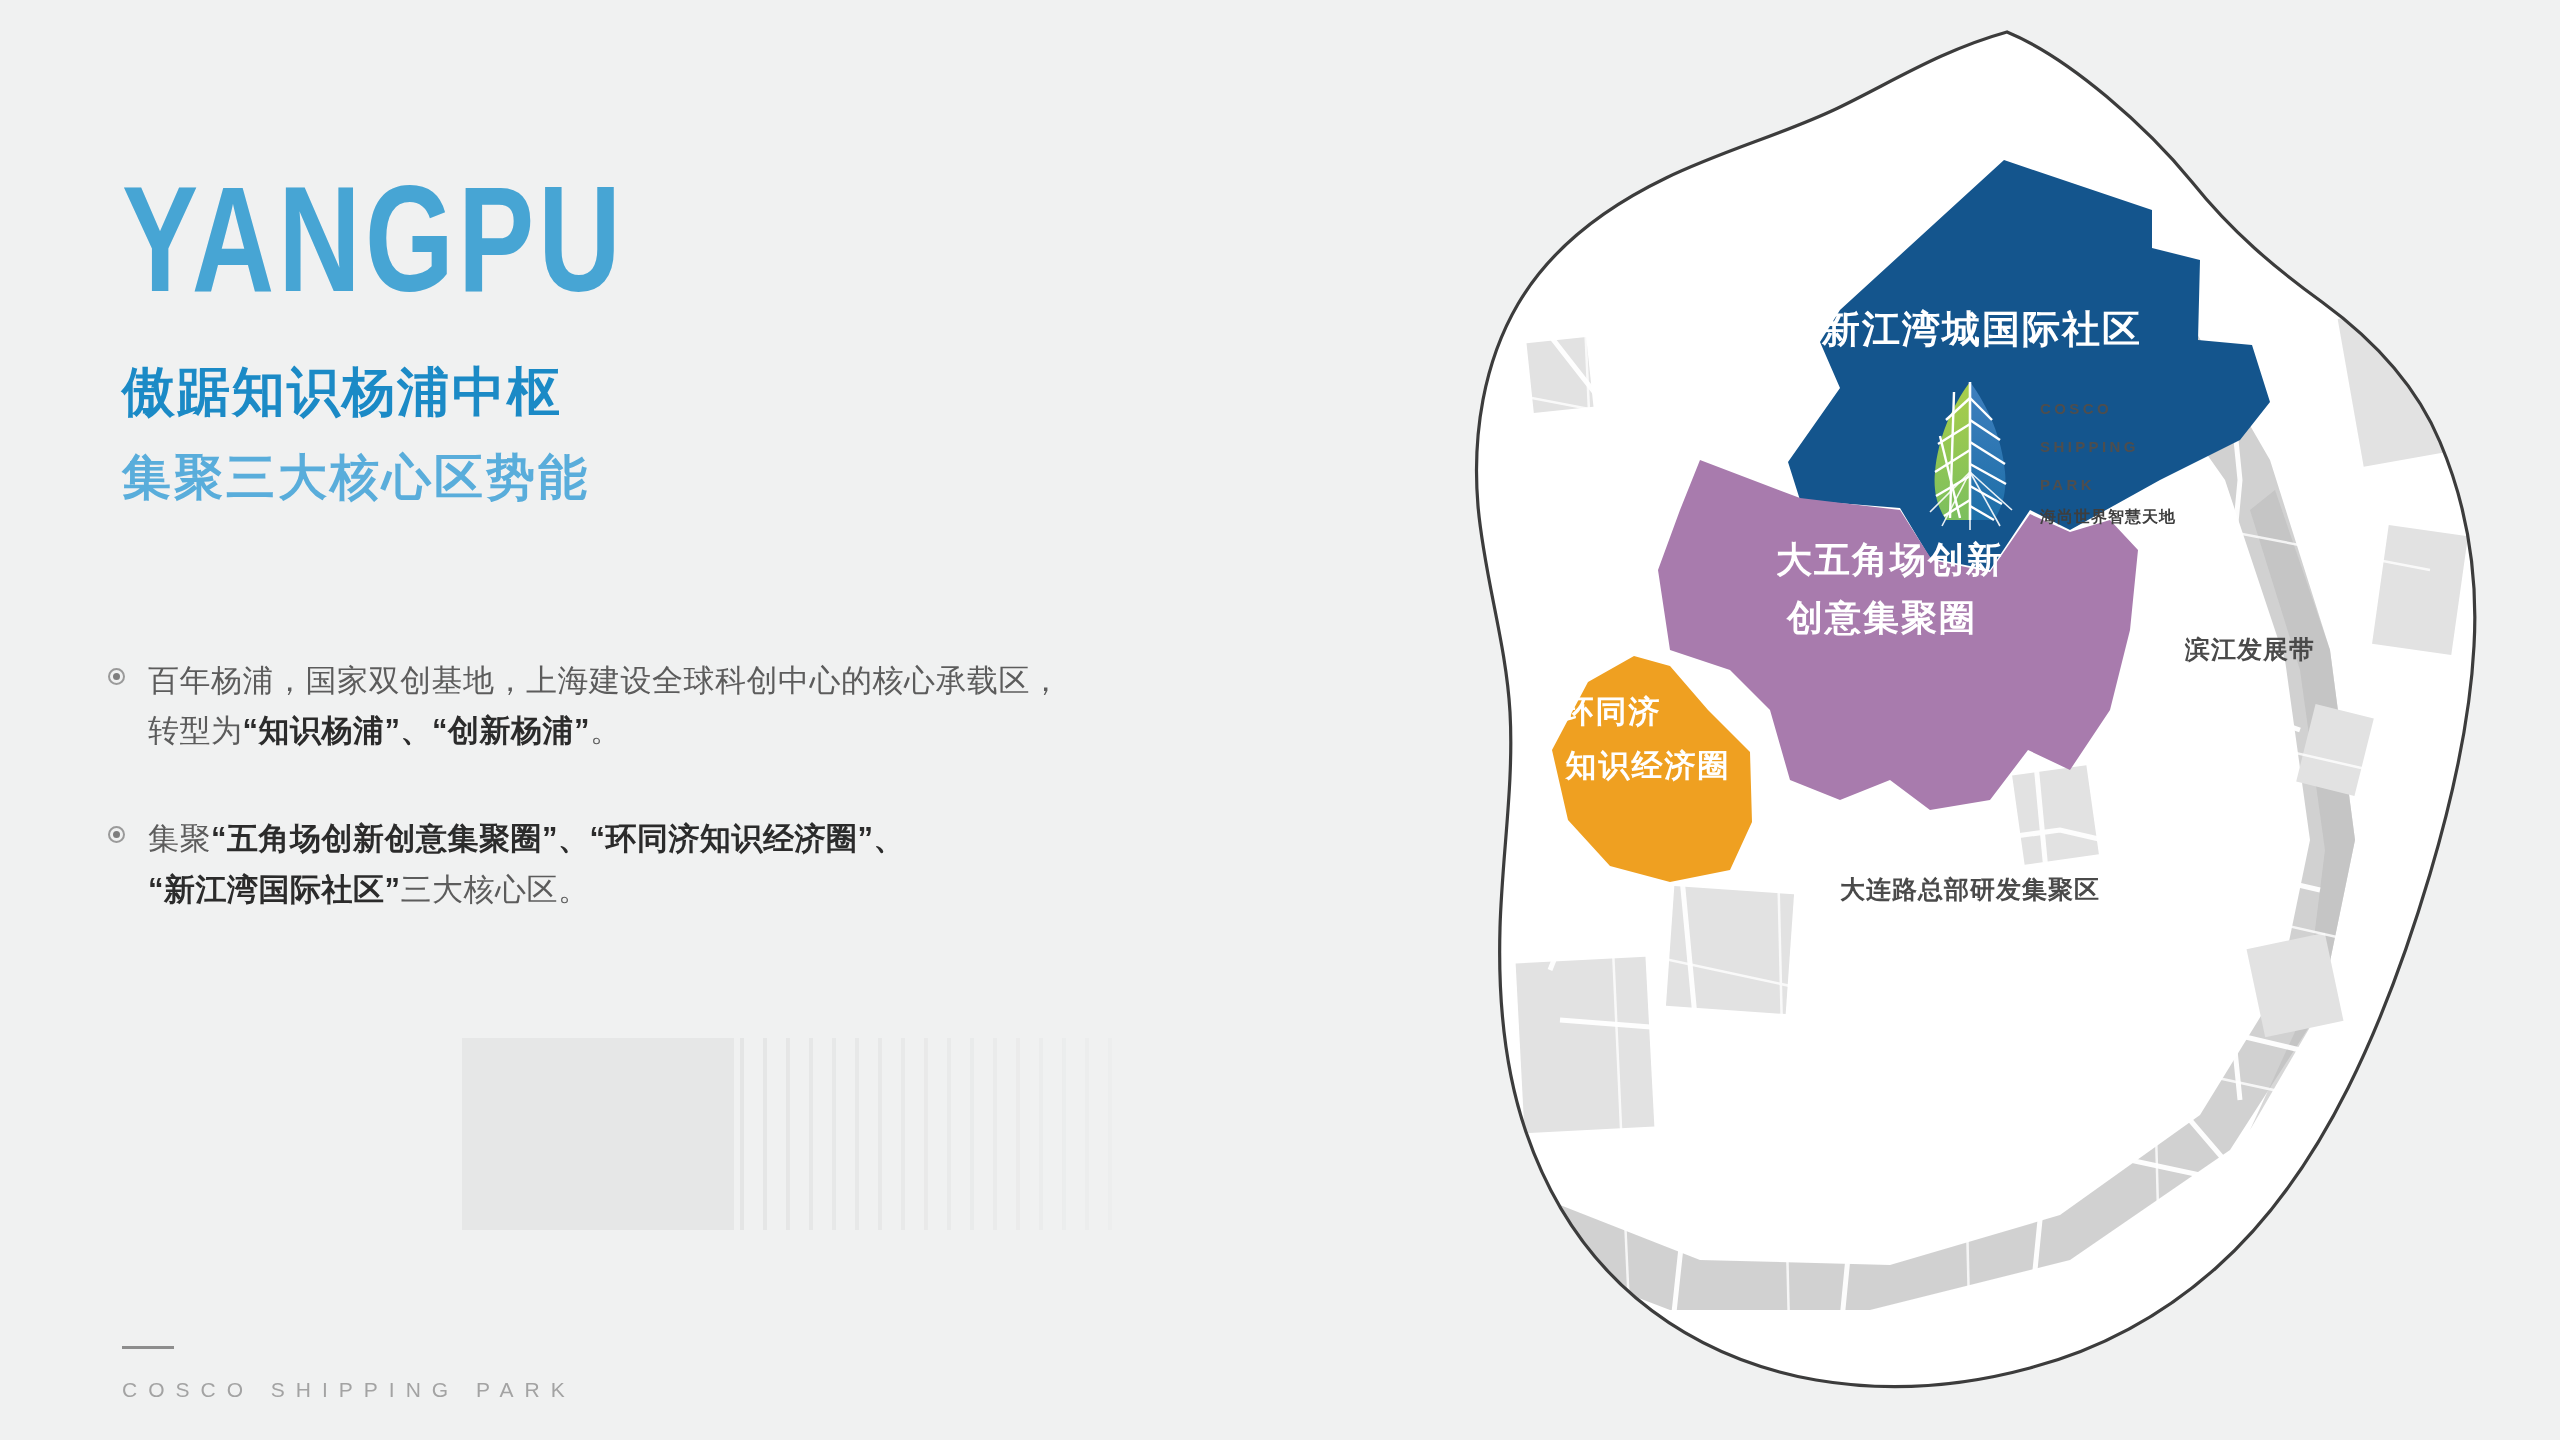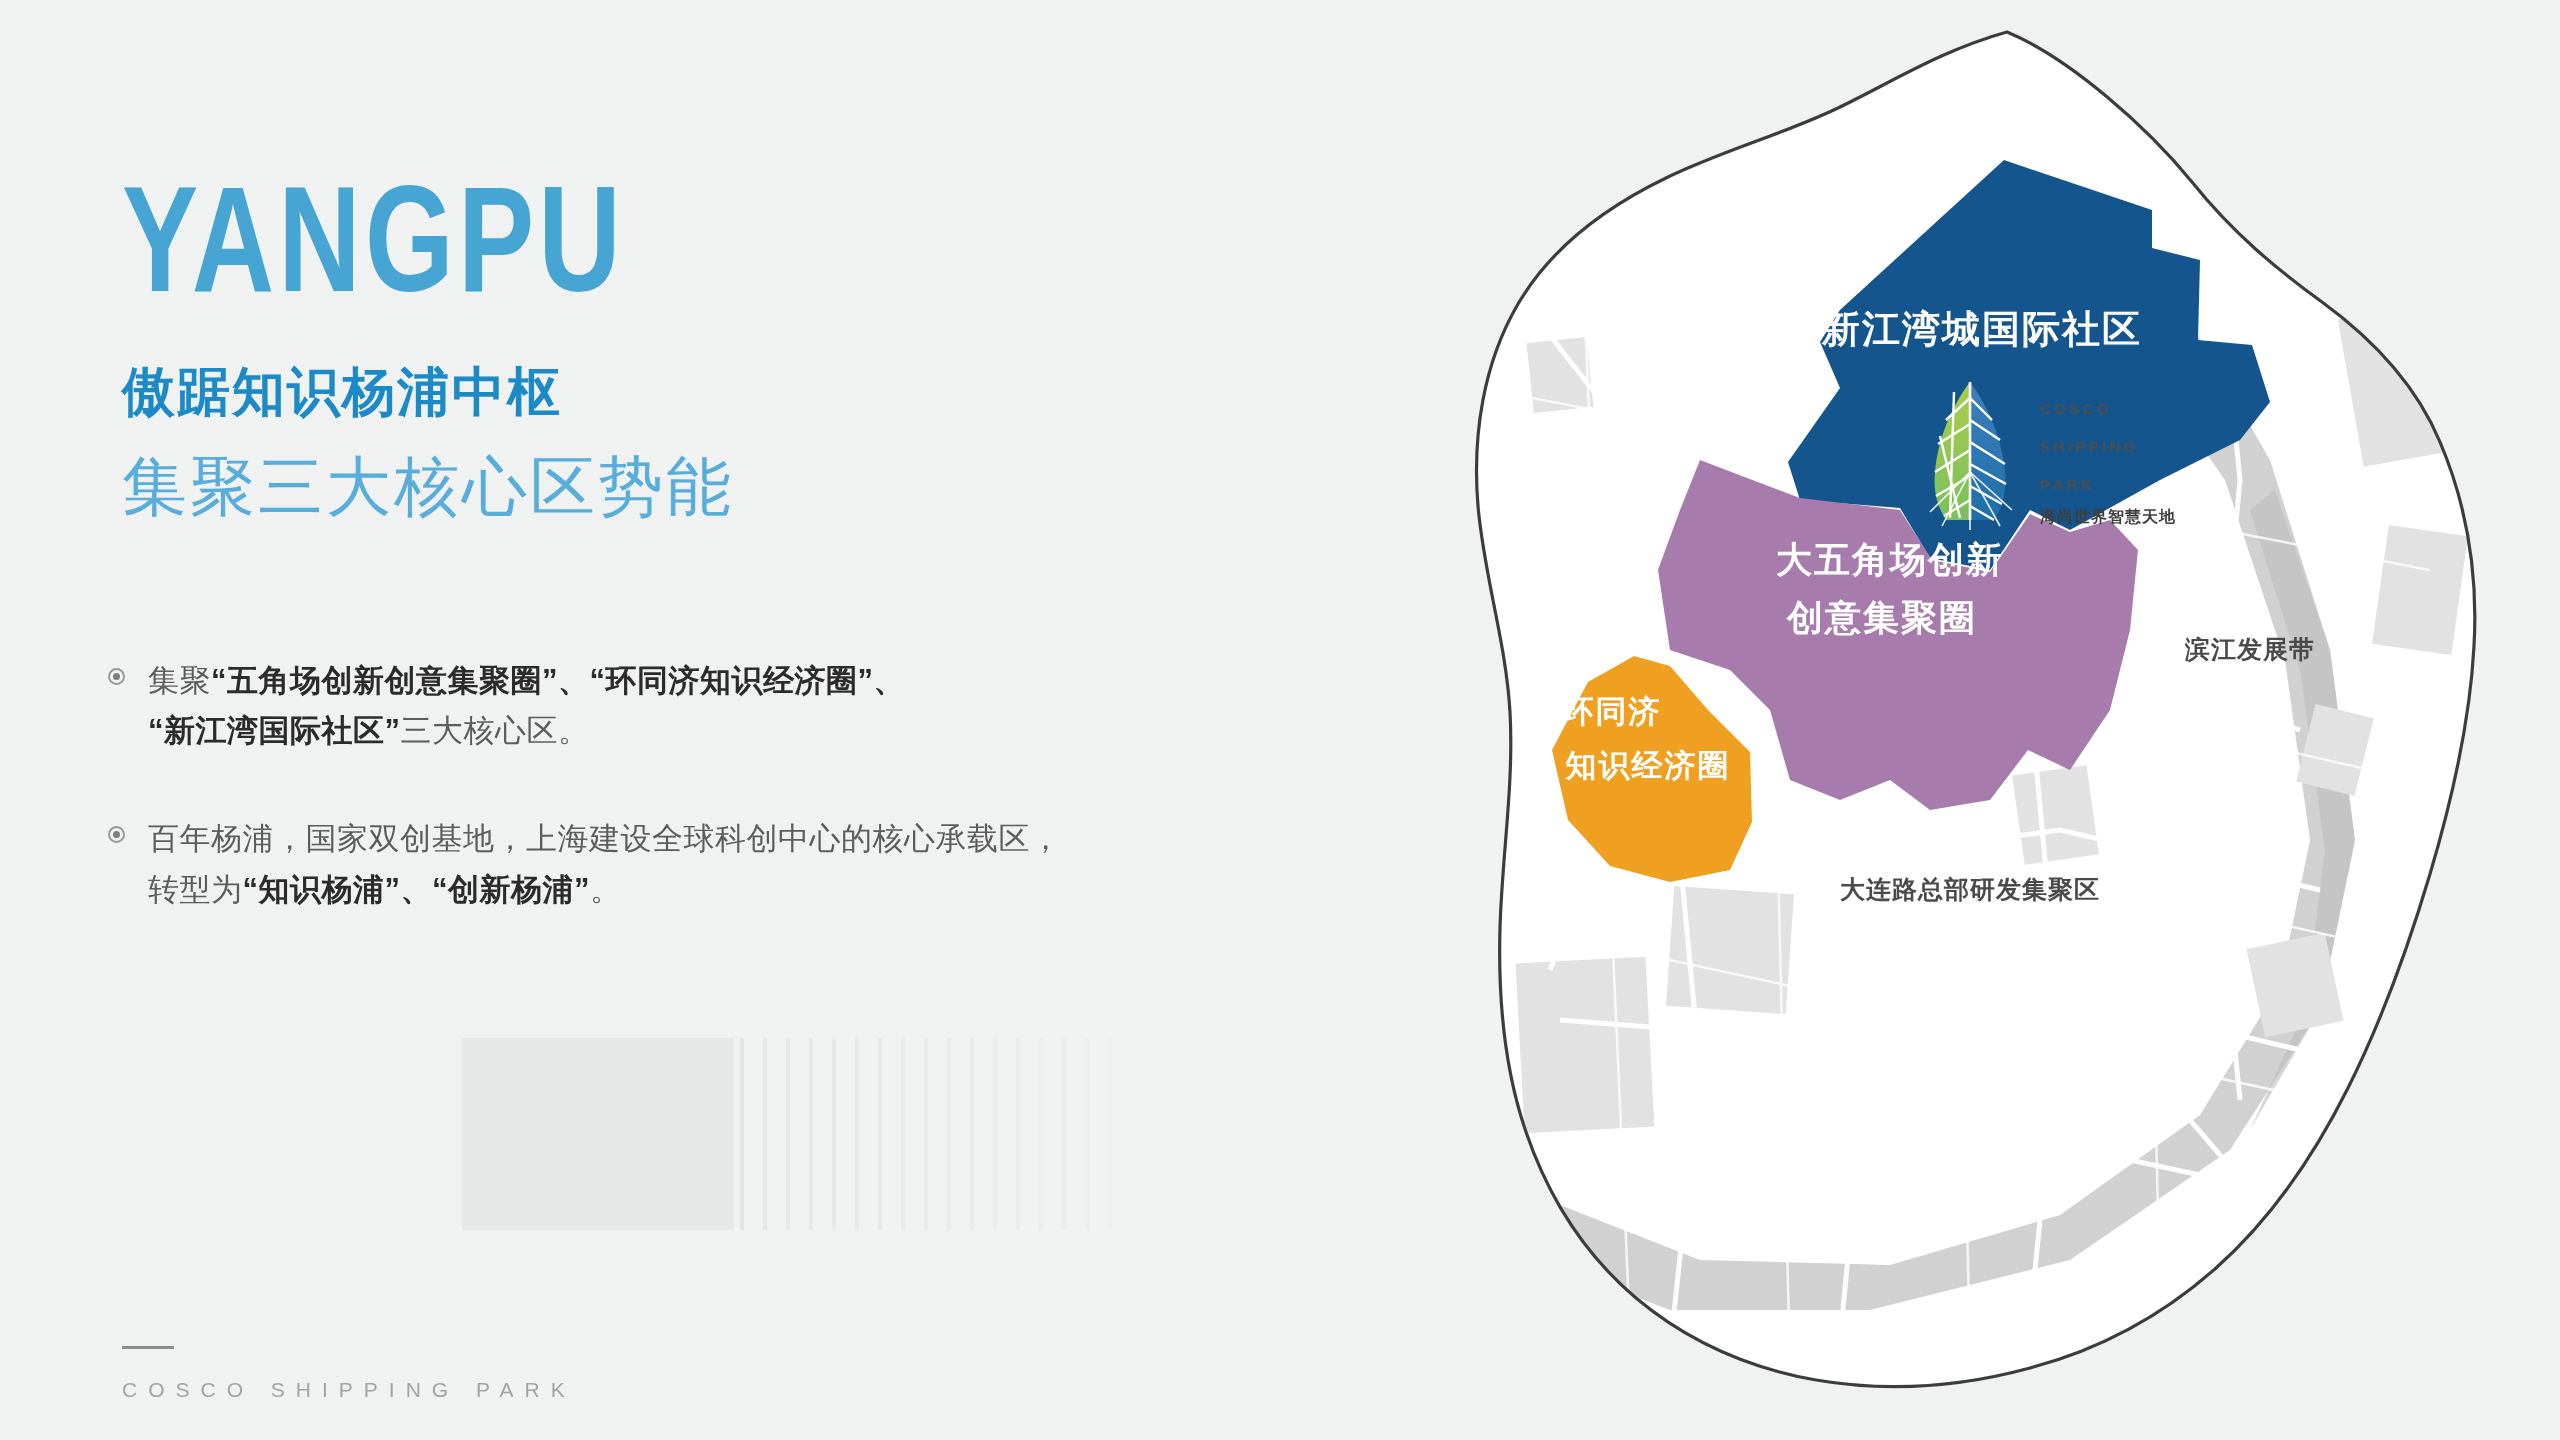--- a/index.html
+++ b/index.html
@@ -28,22 +28,22 @@
   .headline {
     position:absolute; left:122px; top:345px;
     font-size:53px; line-height:1.18;
     font-weight:700;
     letter-spacing:2px;
     color:#1b8ac6;
     white-space:nowrap;
   }
   .subhead {
     position:absolute; left:122px; top:432px;
-    font-size:65px; line-height:1.2;
-    font-weight:400;
+    font-size:49px; line-height:1.2;
+    font-weight:700;
     letter-spacing:3px;
     color:#59addb;
     white-space:nowrap;
   }
 
   .bullets { position:absolute; left:100px; top:640px; width:1160px; }
   .bullet { position:relative; margin-bottom:58px; }
   .bullet .mk {
     position:absolute; left:8px; top:12px;
     width:17px; height:17px; border-radius:50%;
@@ -109,30 +109,30 @@
 
     <div class="headline" style="color: rgb(27, 138, 198); text-align: center;">傲踞知识杨浦中枢</div>
 
     <div class="subhead" style="color: rgb(89, 173, 219);">集聚三大核心区势能</div>
 
     <div class="bullets">
 
       <div class="bullet">
         <span class="mk"></span>
         <div class="bl">
-          <span>集聚</span><b>“五角场创新创意集聚圈”、“环同济知识经济圈”、</b><br>
-          <b>“新江湾国际社区”</b><span>三大核心区。</span>
+          <span>百年杨浦，国家双创基地，上海建设全球科创中心的核心承载区，</span><br>
+          <span>转型为</span><b>“知识杨浦”、“创新杨浦”</b><span>。</span>
         </div>
       </div>
 
       <div class="bullet">
         <span class="mk"></span>
         <div class="bl">
-          <span>百年杨浦，国家双创基地，上海建设全球科创中心的核心承载区，</span><br>
-          <span>转型为</span><b>“知识杨浦”、“创新杨浦”</b><span>。</span>
+          <span>集聚</span><b>“五角场创新创意集聚圈”、“环同济知识经济圈”、</b><br>
+          <b>“新江湾国际社区”</b><span>三大核心区。</span>
         </div>
       </div>
 
     </div>
 
     <div class="deco">
       <div class="solid"></div>
       <div class="stripes"></div>
     </div>
 

